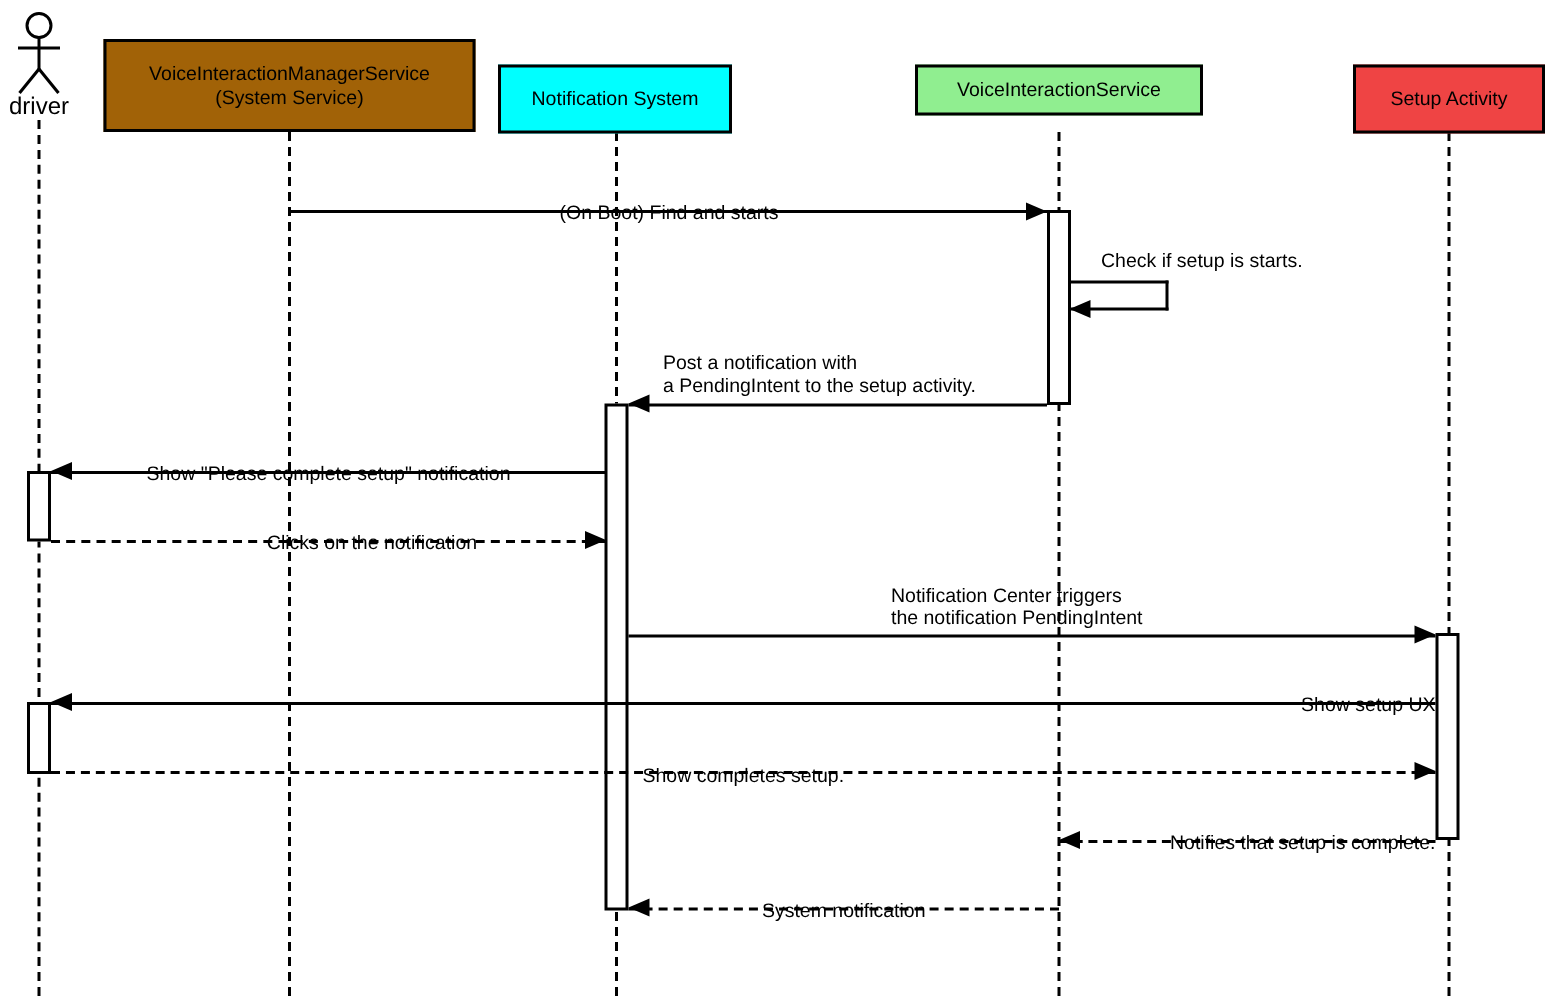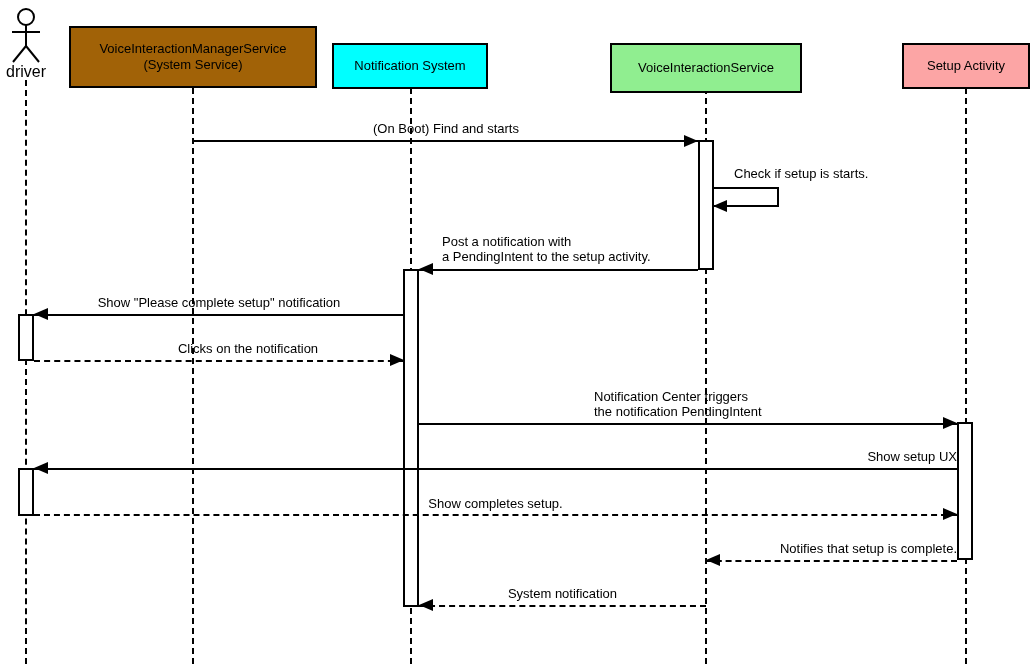--- a/index.html
+++ b/index.html
@@ -7,21 +7,21 @@
     position:relative;width:1035px;height:664px;background:#ffffff;overflow:hidden;
     font-family:"Liberation Sans",sans-serif;color:#000;
   }
   .lifeline{position:absolute;width:0;border-left:2px dashed #000;z-index:1;}
   .participant{
     position:absolute;border:2px solid #000;display:flex;align-items:center;justify-content:center;
     text-align:center;font-size:13px;line-height:16px;white-space:pre-line;z-index:4;box-sizing:border-box;
   }
   .activation{position:absolute;background:#fff;border:2px solid #000;box-sizing:border-box;z-index:2;}
   .mlabel{position:absolute;font-size:13px;line-height:15px;white-space:pre-line;z-index:3;}
-  .mlabel.center{text-align:center;}
+  .mlabel.center{text-align:center;margin-top:13px;}
   .line{position:absolute;height:0;border-top:2px solid #000;z-index:3;}
   .line.dashed{border-top-style:dashed;}
   .selfloop{position:absolute;border:2px solid #000;border-left:none;box-sizing:border-box;z-index:3;}
   .ah{position:absolute;width:0;height:0;z-index:3;}
   .ah.right{border-left:14px solid #000;border-top:6px solid transparent;border-bottom:6px solid transparent;}
   .ah.left{border-right:14px solid #000;border-top:6px solid transparent;border-bottom:6px solid transparent;}
   .actor-figure{position:absolute;z-index:4;}
   .actor-label{position:absolute;font-size:16px;text-align:center;z-index:4;}
 </style>
 </head>
@@ -40,22 +40,22 @@
     <line x1="20" y1="19" x2="20" y2="40" stroke="#000" stroke-width="2"></line>
     <line x1="6" y1="26" x2="34" y2="26" stroke="#000" stroke-width="2"></line>
     <line x1="20" y1="40" x2="7" y2="56" stroke="#000" stroke-width="2"></line>
     <line x1="20" y1="40" x2="33" y2="56" stroke="#000" stroke-width="2"></line>
   </svg>
   <div class="actor-label" style="left:0px;top:63px;width:52px;">driver</div>
 
   <div class="participant" style="left: 69px; top: 26px; width: 248px; height: 62px; background-color: #a16207;">VoiceInteractionManagerService
 (System Service)</div>
   <div class="participant" style="left: 332px; top: 43px; width: 156px; height: 46px; background-color: rgb(0, 255, 255);">Notification System</div>
-  <div class="participant" style="left: 610px; top: 43px; width: 192px; height: 50px; background-color: rgb(144, 238, 144);">VoiceInteractionService</div>
-  <div class="participant" style="left: 902px; top: 43px; width: 128px; height: 46px; background-color: #fca5a5;">Setup Activity</div>
+  <div class="participant" style="left: 610px; top: 43px; width: 192px; height: 34px; background-color: rgb(144, 238, 144);">VoiceInteractionService</div>
+  <div class="participant" style="left: 902px; top: 43px; width: 128px; height: 46px; background-color: #ef4444;">Setup Activity</div>
 
   <div class="activation" style="left:698px;top:140px;width:16px;height:130px;"></div>
   <div class="activation" style="left:403px;top:269px;width:16px;height:338px;"></div>
   <div class="activation" style="left:18px;top:314px;width:16px;height:47px;"></div>
   <div class="activation" style="left:957px;top:422px;width:16px;height:138px;"></div>
   <div class="activation" style="left:18px;top:468px;width:16px;height:48px;"></div>
 
   <div>
     <div class="mlabel center" style="left:194px;top:121px;width:504px;">(On Boot) Find and starts</div>
     <div class="line" style="left:194px;top:140px;width:504px;"></div>

